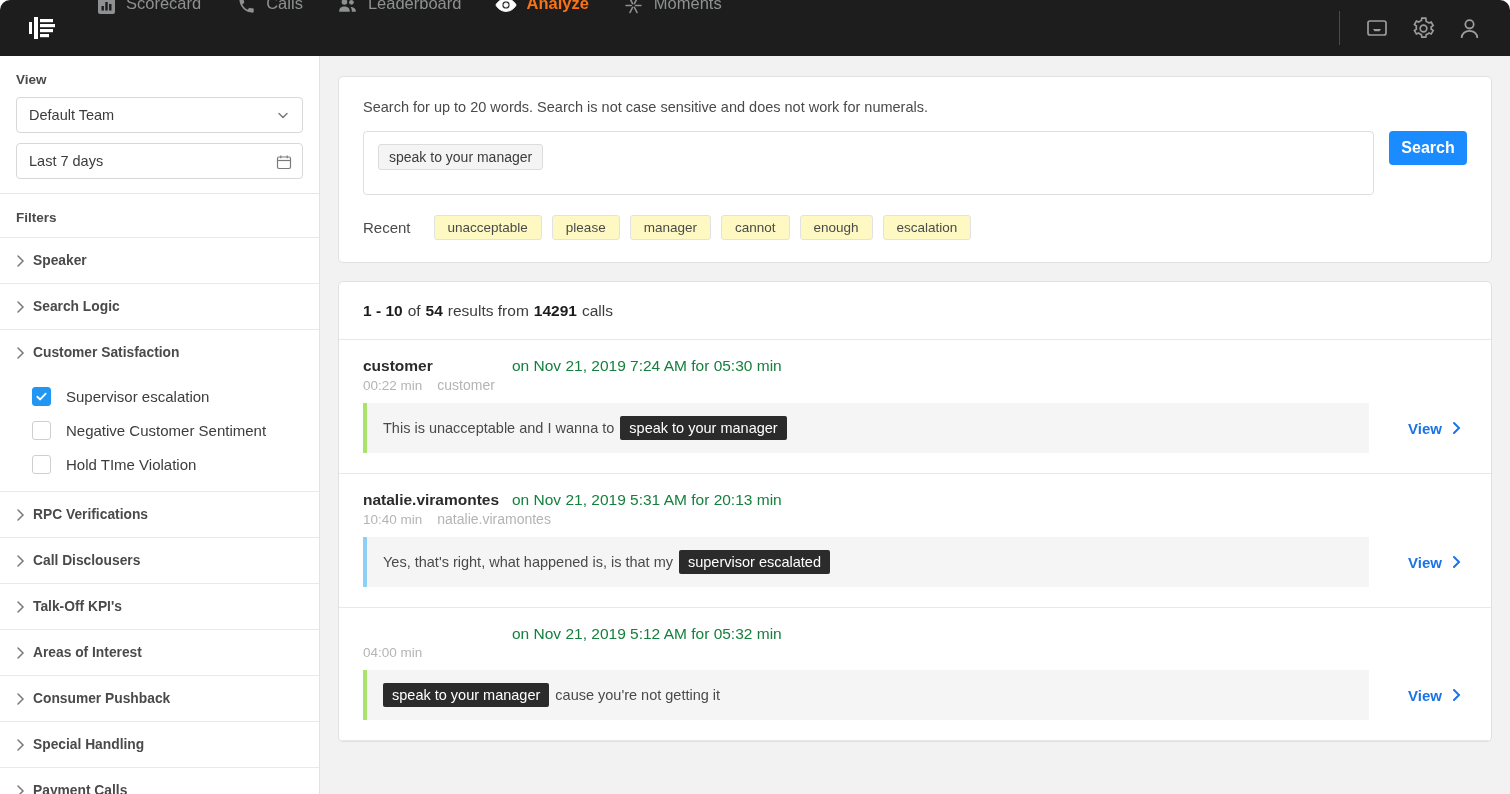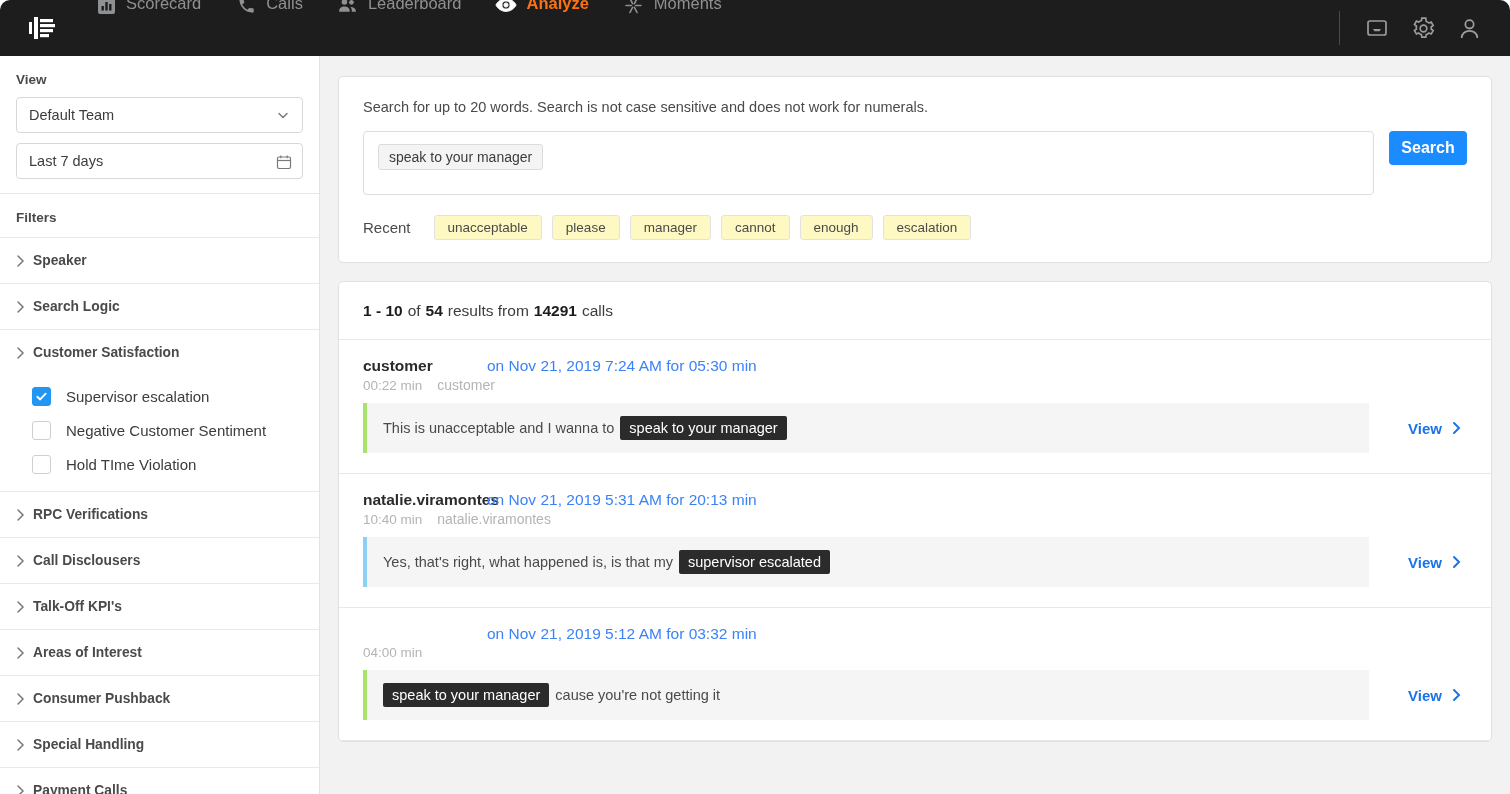--- a/index.html
+++ b/index.html
@@ -123,21 +123,21 @@
   .results-head .sp { display: inline-block; width: 5px; }
 
   .result {
     padding: 17px 24px 20px 24px; border-bottom: 1px solid #e8e8e8;
   }
   .r-head { display: flex; align-items: baseline; }
   .r-speaker {
     font-size: 15.5px; font-weight: bold; color: #2b2b2b;
     width: 124px; flex-shrink: 0;
   }
-  .r-when { font-size: 15.5px; color: #3b82f6; }
+  .r-when { font-size: 15.5px; color: #15803d; margin-left: 25px; }
   .r-meta { display: flex; align-items: baseline; gap: 15px; margin-top: 2px; }
   .r-time { font-size: 13.5px; color: #b4b4b4; }
   .r-who { font-size: 14px; color: #b4b4b4; }
   .r-body { display: flex; align-items: stretch; margin-top: 10px; }
   .r-quote {
     flex: 1; background: #f5f5f5; border-left: 4px solid #a9e36b;
     padding: 13px 16px; display: flex; align-items: center; flex-wrap: wrap; gap: 0;
     min-height: 44px;
   }
   .r-quote.blue { border-left-color: #8ecff5; }
@@ -484,21 +484,21 @@
                 <path d="M2 2 L7 7 L2 12"></path>
               </svg>
           </span>
         </div>
       </div>
     </div>
 
     <div class="result">
       <div class="r-head">
         <span class="r-speaker"></span>
-        <span class="r-when">on Nov 21, 2019 5:12 AM for 03:32 min</span>
+        <span class="r-when">on Nov 21, 2019 5:12 AM for 05:32 min</span>
       </div>
       <div class="r-meta">
         <span class="r-time">04:00 min</span>
         <span class="r-who"></span>
       </div>
       <div class="r-body">
         <div class="r-quote">
           <span class="hl" style="margin-left:0;">speak to your manager</span>
           <span class="qt">cause you're not getting it</span>
         </div>

